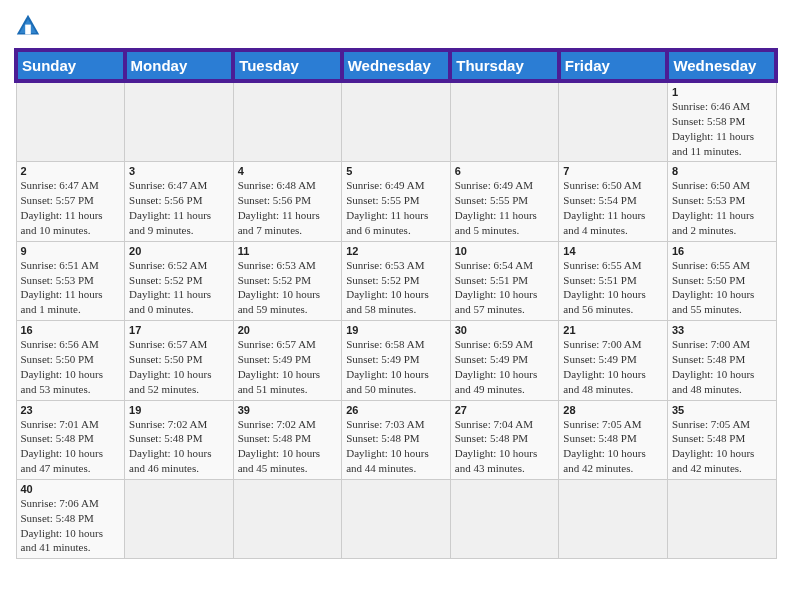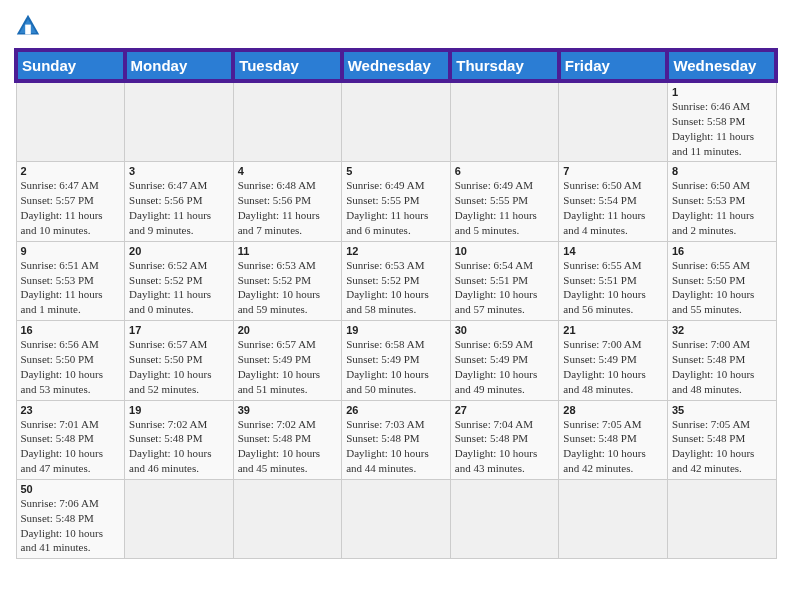--- a/index.html
+++ b/index.html
@@ -218,21 +218,21 @@
           </td>
           <td>
             <span class="day-number">30</span>
             <div class="day-info">Sunrise: 6:59 AM<br>Sunset: 5:49 PM<br>Daylight: 10 hours and 49 minutes.</div>
           </td>
           <td>
             <span class="day-number">21</span>
             <div class="day-info">Sunrise: 7:00 AM<br>Sunset: 5:49 PM<br>Daylight: 10 hours and 48 minutes.</div>
           </td>
           <td>
-            <span class="day-number">32</span>
+            <span class="day-number">33</span>
             <div class="day-info">Sunrise: 7:00 AM<br>Sunset: 5:48 PM<br>Daylight: 10 hours and 48 minutes.</div>
           </td>
         </tr>
         <tr>
           <td>
             <span class="day-number">23</span>
             <div class="day-info">Sunrise: 7:01 AM<br>Sunset: 5:48 PM<br>Daylight: 10 hours and 47 minutes.</div>
           </td>
           <td>
             <span class="day-number">19</span>
@@ -254,21 +254,21 @@
             <span class="day-number">28</span>
             <div class="day-info">Sunrise: 7:05 AM<br>Sunset: 5:48 PM<br>Daylight: 10 hours and 42 minutes.</div>
           </td>
           <td>
             <span class="day-number">35</span>
             <div class="day-info">Sunrise: 7:05 AM<br>Sunset: 5:48 PM<br>Daylight: 10 hours and 42 minutes.</div>
           </td>
         </tr>
         <tr class="last-row">
           <td>
-            <span class="day-number">50</span>
+            <span class="day-number">40</span>
             <div class="day-info">Sunrise: 7:06 AM<br>Sunset: 5:48 PM<br>Daylight: 10 hours and 41 minutes.</div>
           </td>
           <td class="empty"></td>
           <td class="empty"></td>
           <td class="empty"></td>
           <td class="empty"></td>
           <td class="empty"></td>
           <td class="empty"></td>
         </tr>
       </tbody>

